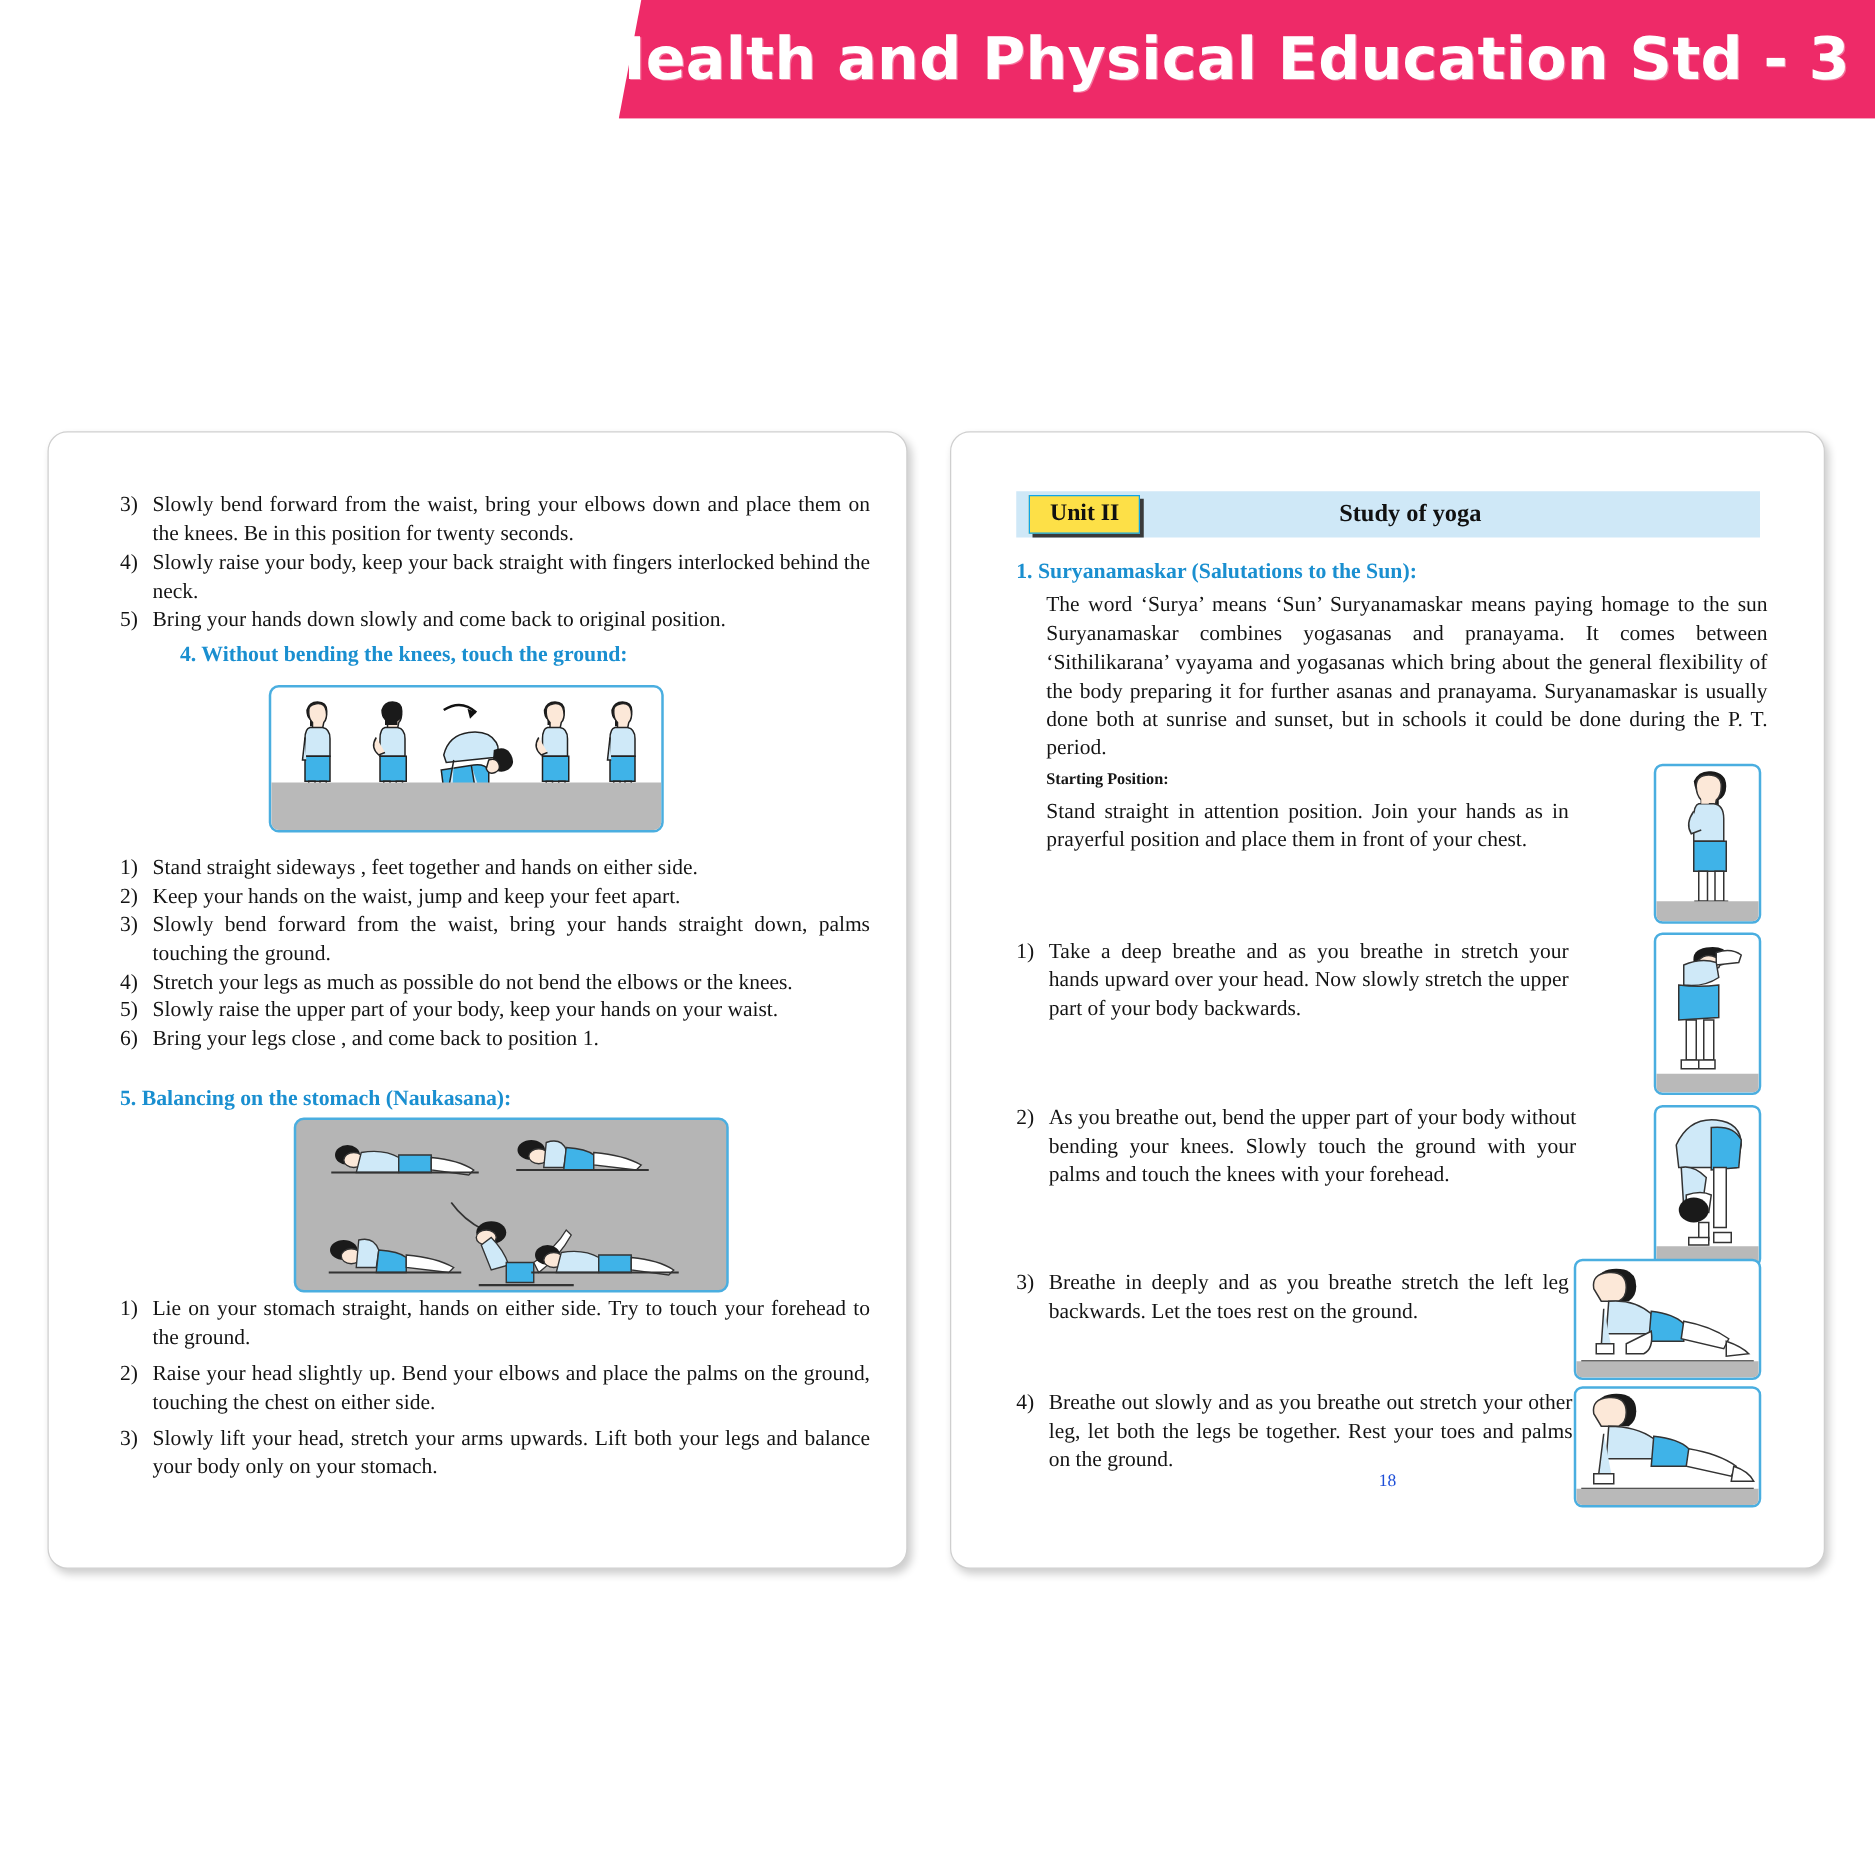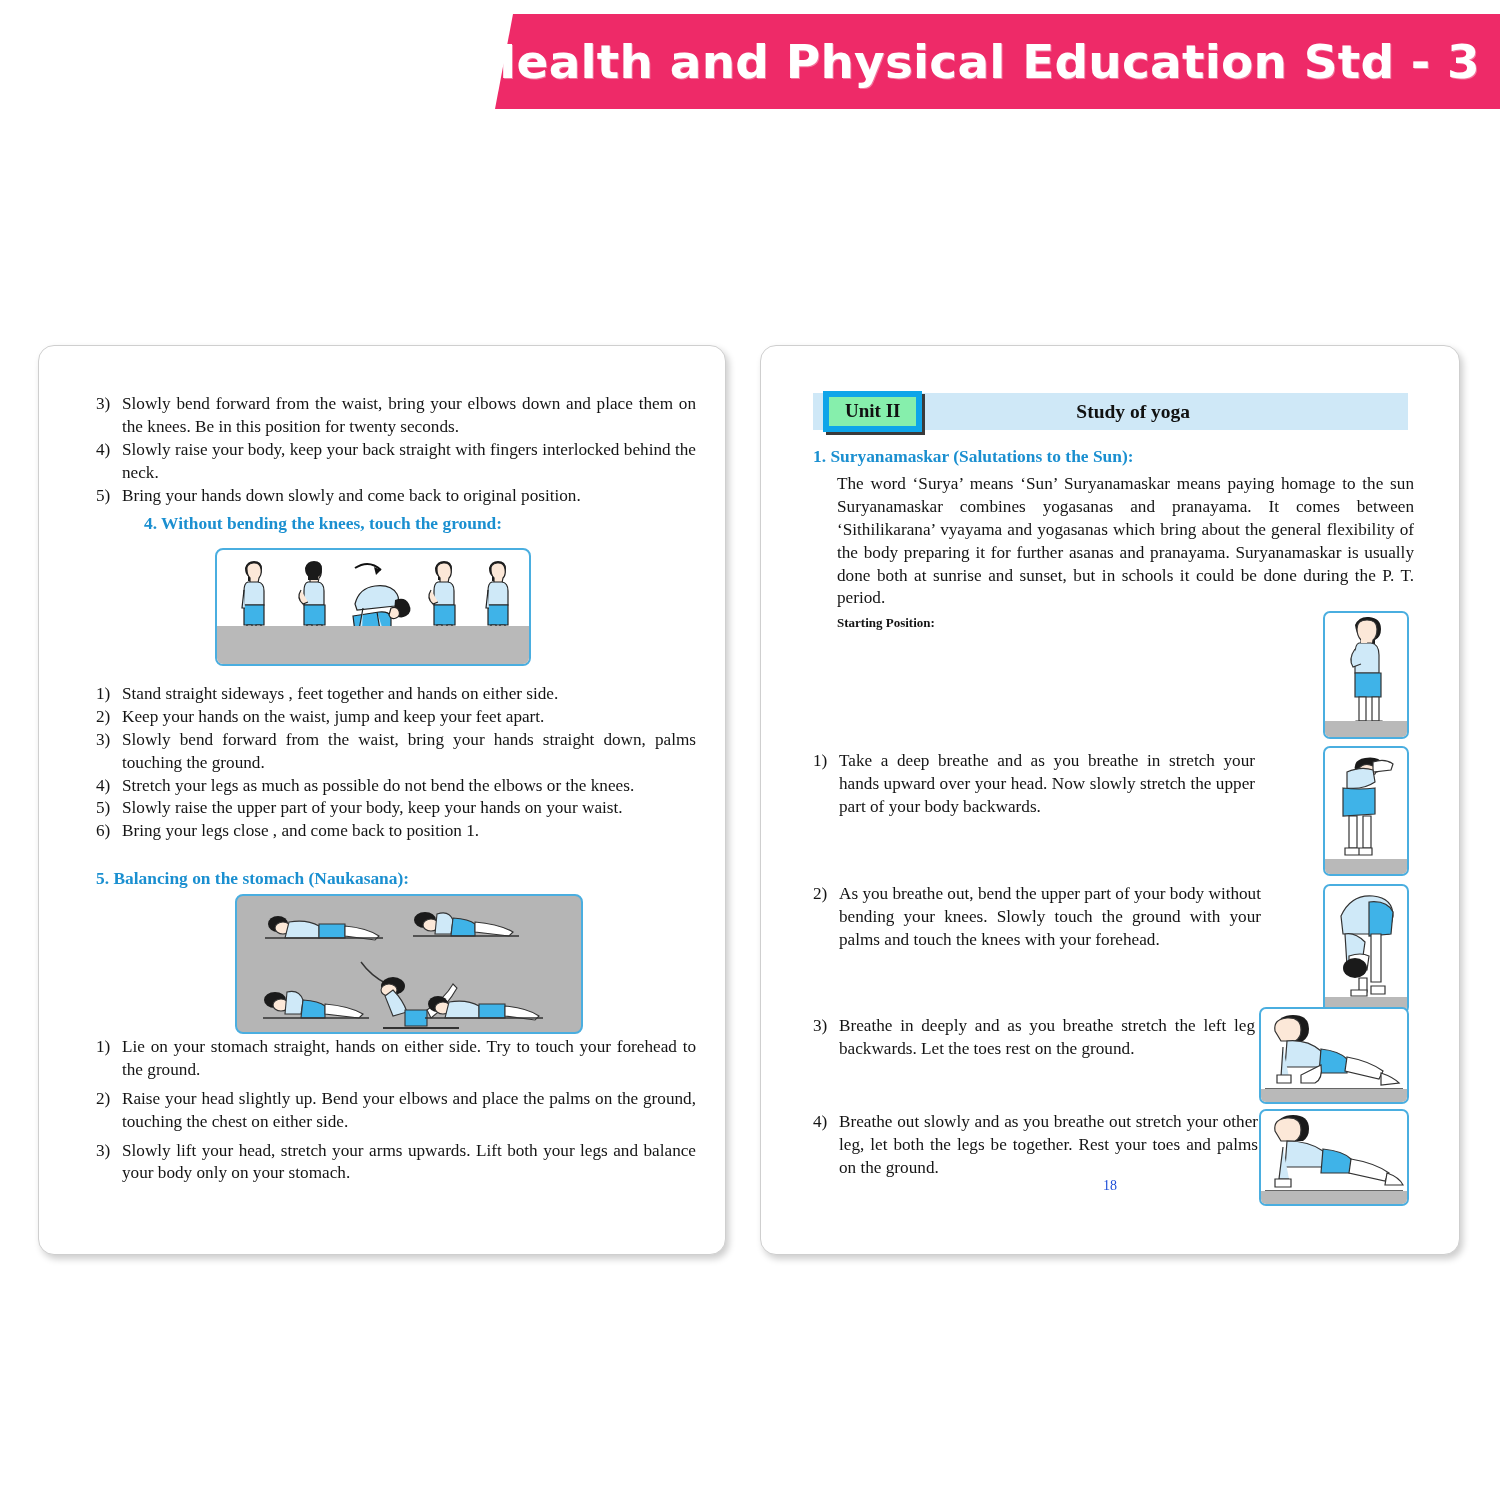--- a/index.html
+++ b/index.html
@@ -15,21 +15,20 @@
     overflow: hidden;
   }
 
   
   .banner {
     position: absolute;
     left: 0;
     top: 0;
     width: 1500px;
     height: 95px;
-    margin-top: 14px;
   }
   .banner-shape {
     position: absolute;
     left: 0; top: 0;
     width: 1500px; height: 95px;
     background: #ee2a68;
     clip-path: polygon(513px 0, 1500px 0, 1500px 95px, 495px 95px);
   }
   .banner-title {
     position: absolute;
@@ -101,22 +100,22 @@
 
   
   .rp-unitbar {
     position: absolute; left: 52px; top: 47px;
     width: 595px; height: 37px;
     background: #cfe8f7;
     display: flex; align-items: center;
   }
   .rp-unitbox {
     margin-left: 10px;
-    background: #86efac;
-    border: 6px solid #0ea5e9;
+    background: #fde047;
+    border: 1px solid #0ea5e9;
     box-shadow: 3px 3px 0 #3a3a3a;
     padding: 3px 16px 4px 16px;
     font-weight: bold;
     font-size: 19px;
     font-family: "Liberation Serif", serif;
     color: #111;
   }
   .rp-unittitle {
     flex: 1 1 auto;
     text-align: center;
@@ -372,20 +371,21 @@
     <div class="rp-unitbar">
       <div class="rp-unitbox">Unit II</div>
       <div class="rp-unittitle">Study of yoga</div>
     </div>
 
     <div class="rp-head1 blue-head">1. Suryanamaskar (Salutations to the Sun):</div>
 
     <div class="rp-para body-text just">The word ‘Surya’ means ‘Sun’ Suryanamaskar means paying homage to the sun Suryanamaskar combines yogasanas and pranayama. It comes between ‘Sithilikarana’ vyayama and yogasanas which bring about the general flexibility of the body preparing it for further asanas and pranayama. Suryanamaskar is usually done both at sunrise and sunset, but in schools it could be done during the P. T. period.</div>
 
     <div class="rp-start-h body-text">Starting Position:</div>
+    <div class="rp-start-p body-text just">Stand straight in attention position. Join your hands as in prayerful position and place them in front of your chest.</div>
 
     <div class="rp-step1 body-text">
       <div class="li-row just">
         <span class="li-num">1)</span>
         <span class="li-txt">Take a deep breathe and as you breathe in stretch your hands upward over your head. Now slowly stretch the upper part of your body backwards.</span>
       </div>
     </div>
 
     <div class="rp-step2 body-text">
       <div class="li-row just">

